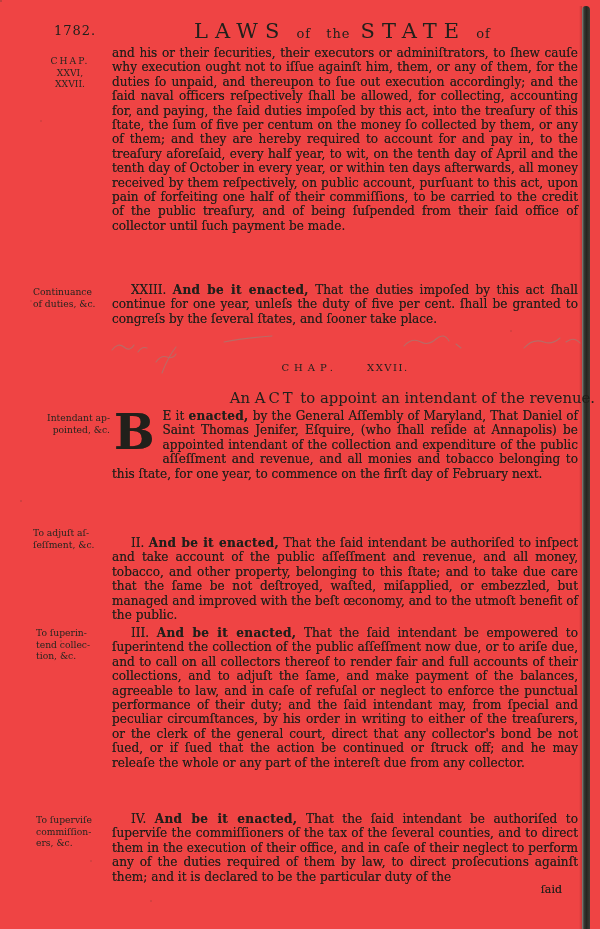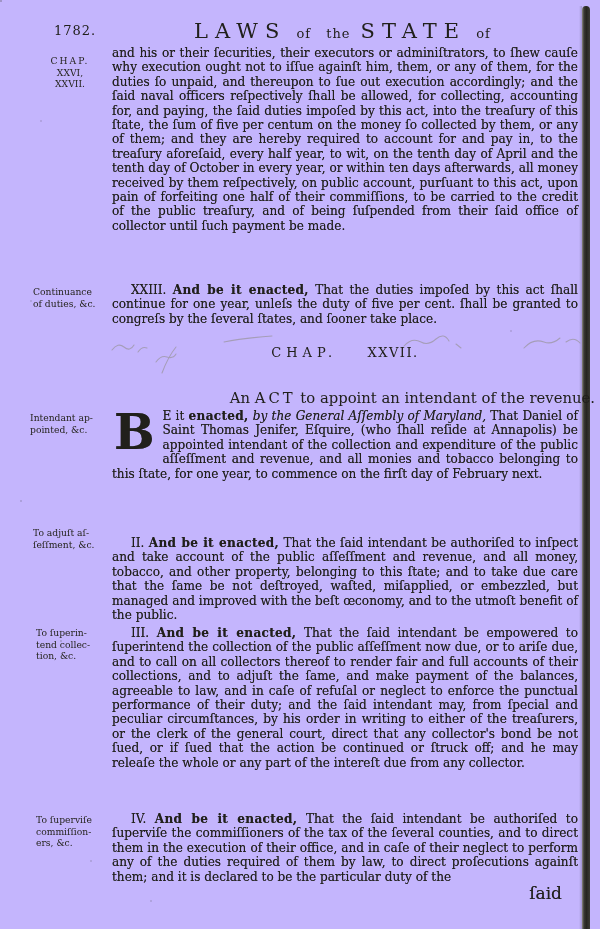--- a/index.html
+++ b/index.html
@@ -2,21 +2,21 @@
 <html><head>
 <meta charset="utf-8">
 <style>
   html,body{margin:0;padding:0;background:#b0afa9;}
   .page{
     position:relative;
     width:600px;height:929px;
     margin:0 auto;
     background:
       radial-gradient(ellipse at 50% 40%, #edecე8 0%, #eae9e4 55%, #e0dfd9 100%);
-    background-color:#c4b5fd;
+    background-color:#ef4444;
     font-family:"DejaVu Serif","Liberation Serif",serif;
     color:#21201b;
     overflow:hidden;
   }
   
   .speckle{position:absolute;width:2px;height:2px;border-radius:50%;background:rgba(60,58,50,.35);
     box-shadow: 40px 120px 0 rgba(60,58,50,.18), 540px 60px 0 rgba(60,58,50,.2),
       20px 500px 0 rgba(60,58,50,.22), 60px 640px 0 rgba(60,58,50,.25),
       510px 330px 0 rgba(60,58,50,.18), 90px 860px 0 rgba(60,58,50,.2),
       480px 760px 0 rgba(60,58,50,.15), 30px 300px 0 rgba(60,58,50,.2),
@@ -32,47 +32,47 @@
   .year{position:absolute;left:54px;top:23px;font-size:13px;letter-spacing:1px;}
   .running-title{position:absolute;left:112px;width:466px;top:19px;text-align:center;font-size:16px;}
   .running-title .sp{letter-spacing:7px;font-size:21px;}
   .running-title .lc{font-size:13px;margin:0 5px;letter-spacing:1px;}
 
   
   .note{position:absolute;font-size:9.2px;line-height:11.6px;color:#26251f;}
   .note-chap{top:55px;left:38px;width:64px;text-align:center;}
   .note-chap .l0{letter-spacing:2px;}
   .note-continuance{top:286px;left:33px;width:76px;}
-  .note-intendant{top:412px;left:30px;width:74px;}
+  .note-intendant{top:412px;left:36px;width:74px;text-align:right;}
   .note-inspect{top:527px;left:33px;width:74px;}
   .note-superintend{top:627px;left:36px;width:70px;}
   .note-supervise{top:814px;left:36px;width:74px;}
 
   
   .bodyblock{position:absolute;left:112px;width:466px;font-size:12.1px;line-height:14.4px;
     text-align:justify;text-shadow:0 0 .4px rgba(20,18,12,.55);}
   .p-continuation{top:46px;}
   .sec-xxiii{top:283px;}
   .sec-ii{top:536px;}
   .sec-iii{top:626px;}
   .sec-iv{top:812px;}
   .section{text-indent:19px;}
   .blackletter{font-weight:bold;letter-spacing:.3px;}
-  .ital{font-style:italic;}
+  .ital{}
 
-  .chap-head{position:absolute;left:112px;width:466px;top:345px;text-align:center;font-size:13px;}
+  .chap-head{position:absolute;left:112px;width:466px;top:362px;text-align:center;font-size:10px;}
   .chap-head .chap{letter-spacing:5px;}
   .chap-head .num{margin-left:26px;letter-spacing:1.5px;}
   .act-head{position:absolute;left:129px;width:466px;top:381px;text-align:right;font-size:14.8px;margin-top:8px;}
   .act-head .actword{letter-spacing:3px;}
 
   .enacting{top:409px;}
   .dropcap{float:left;font-size:48px;line-height:42px;font-weight:bold;margin:2px 8px 0 2px;}
 
-  .catchword{position:absolute;left:112px;width:450px;top:883px;text-align:right;font-size:17px;
+  .catchword{position:absolute;left:112px;width:450px;top:883px;text-align:right;font-size:11px;
     text-shadow:0 0 .4px rgba(20,18,12,.55);}
 
   .annotation{position:absolute;left:104px;top:328px;pointer-events:none;}
 </style>
 </head>
 <body>
 
 <div class="page">
   <div class="speckle"></div>
   <div class="binding"></div>

